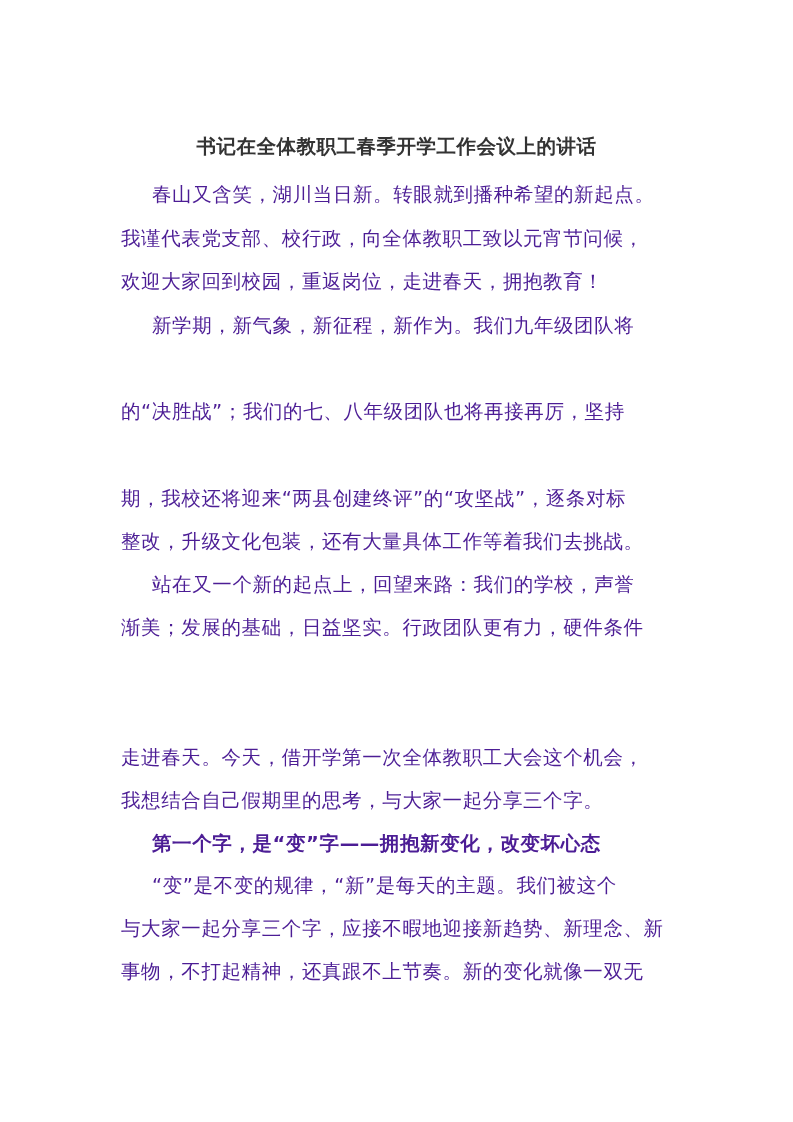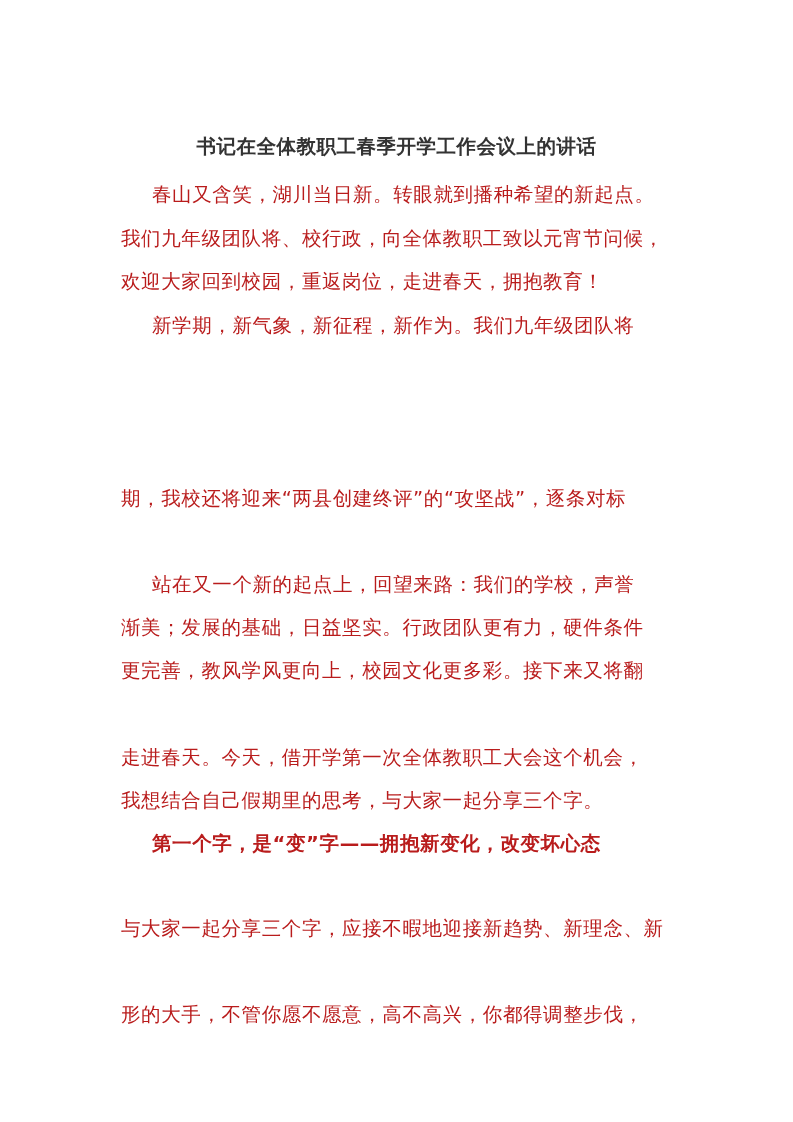--- a/index.html
+++ b/index.html
@@ -9,42 +9,44 @@
     background: #ffffff; color: #2b2b2b;
     font-family: "DejaVu Sans", "Liberation Sans", sans-serif;
     padding-left: 16px;
   }
   .title {
     position: absolute; left: 0; top: 133px; width: 793px;
     text-align: center; font-size: 19.5px; font-weight: bold; color: #333;
     letter-spacing: 0.5px;
   }
   .line {
-    position: absolute; left: 121px; font-size: 19.5px; color: #b91c1c;
+    position: absolute; left: 121px; font-size: 19.5px; color: #4c1d95;
     white-space: nowrap; letter-spacing: 0.6px;
   }
   .indent { left: 152px; }
   .bold { font-weight: bold; }
 </style>
 </head>
 <body>
 
 <div class="page">
   <div class="title">书记在全体教职工春季开学工作会议上的讲话</div>
 
   <div class="line indent" style="top:181px">春山又含笑，湖川当日新。转眼就到播种希望的新起点。</div>
-  <div class="line" style="top:225px">我们九年级团队将、校行政，向全体教职工致以元宵节问候，</div>
+  <div class="line" style="top:225px">我谨代表党支部、校行政，向全体教职工致以元宵节问候，</div>
   <div class="line" style="top:268px">欢迎大家回到校园，重返岗位，走进春天，拥抱教育！</div>
 
   <div class="line indent" style="top:312px">新学期，新气象，新征程，新作为。我们九年级团队将</div>
+  <div class="line" style="top:398px">的“决胜战”；我们的七、八年级团队也将再接再厉，坚持</div>
   <div class="line" style="top:485px">期，我校还将迎来“两县创建终评”的“攻坚战”，逐条对标</div>
+  <div class="line" style="top:528px">整改，升级文化包装，还有大量具体工作等着我们去挑战。</div>
 
   <div class="line" style="top:614px">渐美；发展的基础，日益坚实。行政团队更有力，硬件条件</div>
   <div class="line indent" style="top:571px">站在又一个新的起点上，回望来路：我们的学校，声誉</div>
-  <div class="line" style="top:657px">更完善，教风学风更向上，校园文化更多彩。接下来又将翻</div>
   <div class="line" style="top:744px">走进春天。今天，借开学第一次全体教职工大会这个机会，</div>
   <div class="line indent bold" style="top:830px">第一个字，是“变”字——拥抱新变化，改变坏心态</div>
 
   <div class="line" style="top:787px">我想结合自己假期里的思考，与大家一起分享三个字。</div>
 
+  <div class="line indent" style="top:872px">“变”是不变的规律，“新”是每天的主题。我们被这个</div>
   <div class="line" style="top:915px">与大家一起分享三个字，应接不暇地迎接新趋势、新理念、新</div>
-  <div class="line" style="top:1001px">形的大手，不管你愿不愿意，高不高兴，你都得调整步伐，</div>
+  <div class="line" style="top:958px">事物，不打起精神，还真跟不上节奏。新的变化就像一双无</div>
 </div>
 
 </body></html>

